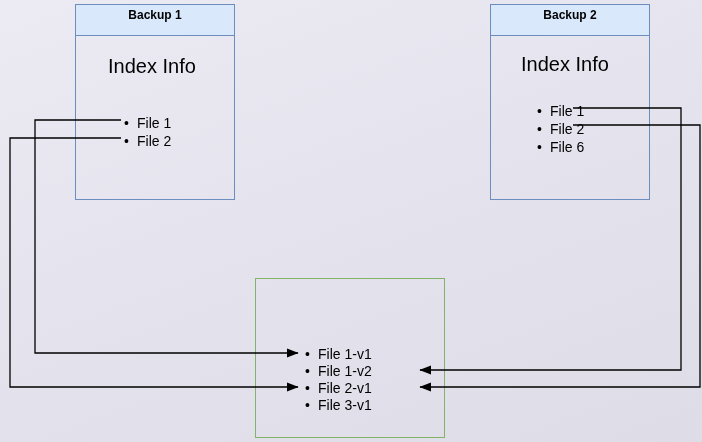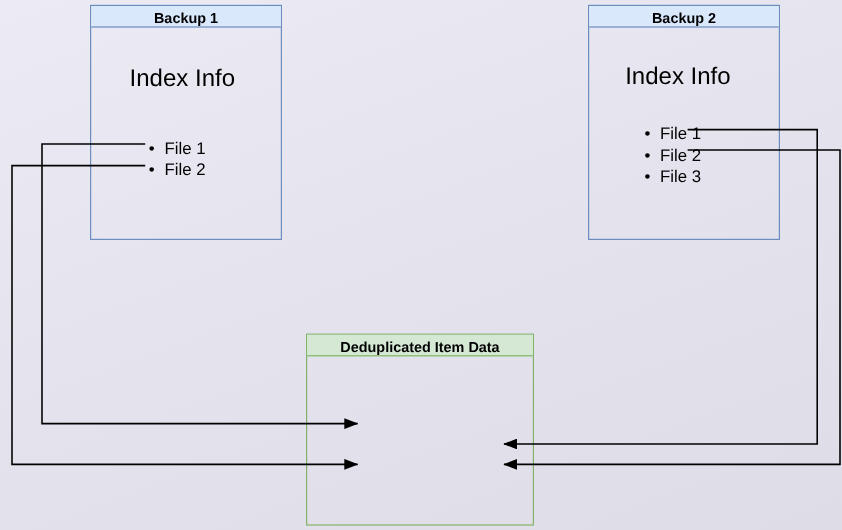--- a/index.html
+++ b/index.html
@@ -15,21 +15,21 @@
     background: linear-gradient(160deg, #ecebf4 0%, #e5e4ee 45%, #dddce7 100%);
   }
   .node {
     position: absolute;
     border: 1px solid;
     box-sizing: border-box;
   }
   .node.blue  { border-color: #6c8ebf; }
   .node.green { border-color: #82b366; }
   .node-header {
-    height: 18px;
+    height: 31px;
     line-height: 21px;
     text-align: center;
     font-size: 12px;
     font-weight: bold;
     border-bottom: 1px solid;
     box-sizing: border-box;
     white-space: nowrap;
     overflow: hidden;
   }
   .blue  .node-header { background: #dae8fc; border-bottom-color: #6c8ebf; }
@@ -83,26 +83,31 @@
       <li>File 2</li>
     </ul>
   </div>
 
   <div class="node blue" style="left:490px; top:4px; width:160px; height:196px;">
     <div class="node-header">Backup 2</div>
     <div class="index-label" style="left:30px; top:48px;">Index Info</div>
     <ul class="file-list" style="left:59px; top:97px;">
       <li>File 1</li>
       <li>File 2</li>
-      <li>File 3</li>
+      <li>File 6</li>
     </ul>
   </div>
 
   <div class="node green" style="left:255px; top:278px; width:190px; height:160px;">
-    <div class="node-header">Deduplicated Item Data</div>
+    <ul class="file-list" style="left:62px; top:67px;">
+      <li>File 1-v1</li>
+      <li>File 1-v2</li>
+      <li>File 2-v1</li>
+      <li>File 3-v1</li>
+    </ul>
   </div>
 
   <svg class="arrow-layer" viewBox="0 0 702 442" xmlns="http://www.w3.org/2000/svg">
     <defs>
       <marker id="arrowhead" markerWidth="9" markerHeight="7" refX="8.5" refY="3.5" orient="auto">
         <path d="M0,0 L9,3.5 L0,7 Z" fill="#000"></path>
       </marker>
     </defs>
     <polyline points="121,120 35,120 35,353 298,353" marker-end="url(#arrowhead)"></polyline>
     <polyline points="121,138 10,138 10,387 298,387" marker-end="url(#arrowhead)"></polyline>

